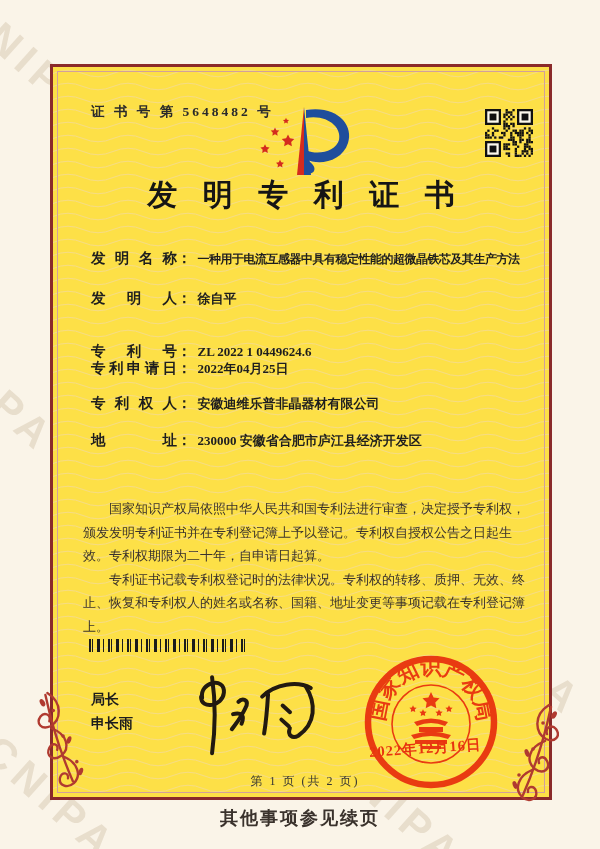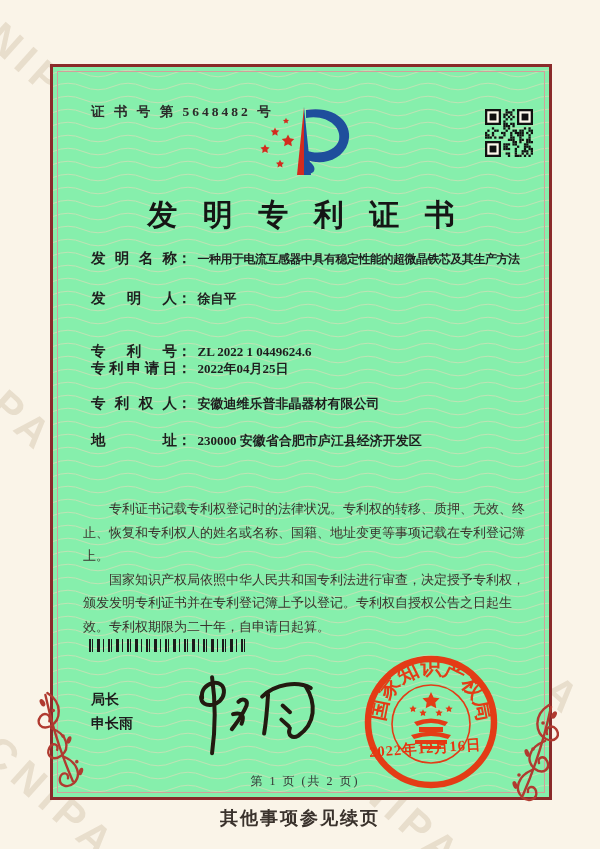--- a/index.html
+++ b/index.html
@@ -6,31 +6,31 @@
   body{width:600px;height:849px;position:relative;overflow:hidden;
        background:#faf4e8;font-family:"Liberation Serif","DejaVu Serif",serif;color:#222;}
 
   
   .wm{position:absolute;font-family:"Liberation Sans","DejaVu Sans",sans-serif;
       font-weight:bold;font-size:42px;letter-spacing:7px;color:rgba(182,158,122,0.26);
       transform:rotate(42deg);transform-origin:left top;white-space:nowrap;pointer-events:none;}
 
   
   .frame{position:absolute;left:50px;top:64px;width:496px;height:730px;
-         border:3px solid #8a2a2a;background:#86efac;}
+         border:3px solid #8a2a2a;background:#fde047;}
   .frame-inner{position:absolute;left:4px;top:4px;right:4px;bottom:4px;
          border:1px solid #d2a09a;}
   .waves{position:absolute;left:0;top:0;width:100%;height:100%;opacity:.55;}
 
   
   .cert-no{position:absolute;left:38px;top:36px;font-size:13.5px;font-weight:bold;
            letter-spacing:3px;color:#2a2a2a;}
   .logo{position:absolute;left:202px;top:36px;width:100px;height:78px;}
   .qr{position:absolute;left:432px;top:42px;width:48px;height:48px;}
-  .title{position:absolute;left:0;top:128px;width:100%;text-align:center;
+  .title{position:absolute;left:0;top:108px;width:100%;text-align:center;
          font-size:30px;font-weight:bold;letter-spacing:9px;color:#151515;text-indent:9px;}
 
   
   .frow{position:absolute;left:38px;font-size:13px;font-weight:bold;color:#1e1e1e;white-space:nowrap;}
   .flabel{display:inline-block;width:86px;text-align:justify;text-align-last:justify;
           font-size:14.5px;vertical-align:bottom;}
   .fcolon{font-size:14.5px;}
   .fvalue{margin-left:6px;font-size:13px;}
   .fvalue-long{font-size:12px;letter-spacing:-0.5px;margin-top:18px;}
   .fgroup2{position:absolute;left:220px;top:0;white-space:nowrap;}
@@ -251,22 +251,22 @@
     <span class="flabel">专利申请日</span><span class="fcolon">：</span><span class="fvalue">2022年04月25日</span>
   </div>
   <div class="frow" style="top:327px;">
     <span class="flabel">专利权人</span><span class="fcolon">：</span><span class="fvalue">安徽迪维乐普非晶器材有限公司</span>
   </div>
   <div class="frow" style="top:364px;">
     <span class="flabel">地址</span><span class="fcolon">：</span><span class="fvalue">230000 安徽省合肥市庐江县经济开发区</span>
   </div>
 
   <div class="legal">
+    <p>国家知识产权局依照中华人民共和国专利法进行审查，决定授予专利权，颁发发明专利证书并在专利登记簿上予以登记。专利权自授权公告之日起生效。专利权期限为二十年，自申请日起算。</p>
     <p>专利证书记载专利权登记时的法律状况。专利权的转移、质押、无效、终止、恢复和专利权人的姓名或名称、国籍、地址变更等事项记载在专利登记簿上。</p>
-    <p>国家知识产权局依照中华人民共和国专利法进行审查，决定授予专利权，颁发发明专利证书并在专利登记簿上予以登记。专利权自授权公告之日起生效。专利权期限为二十年，自申请日起算。</p>
   </div>
 
   <div class="barcode"></div>
 
   <div class="director">
     <div>局长</div>
     <div>申长雨</div>
   </div>
 
   <svg class="sig" viewBox="0 0 148 92">

